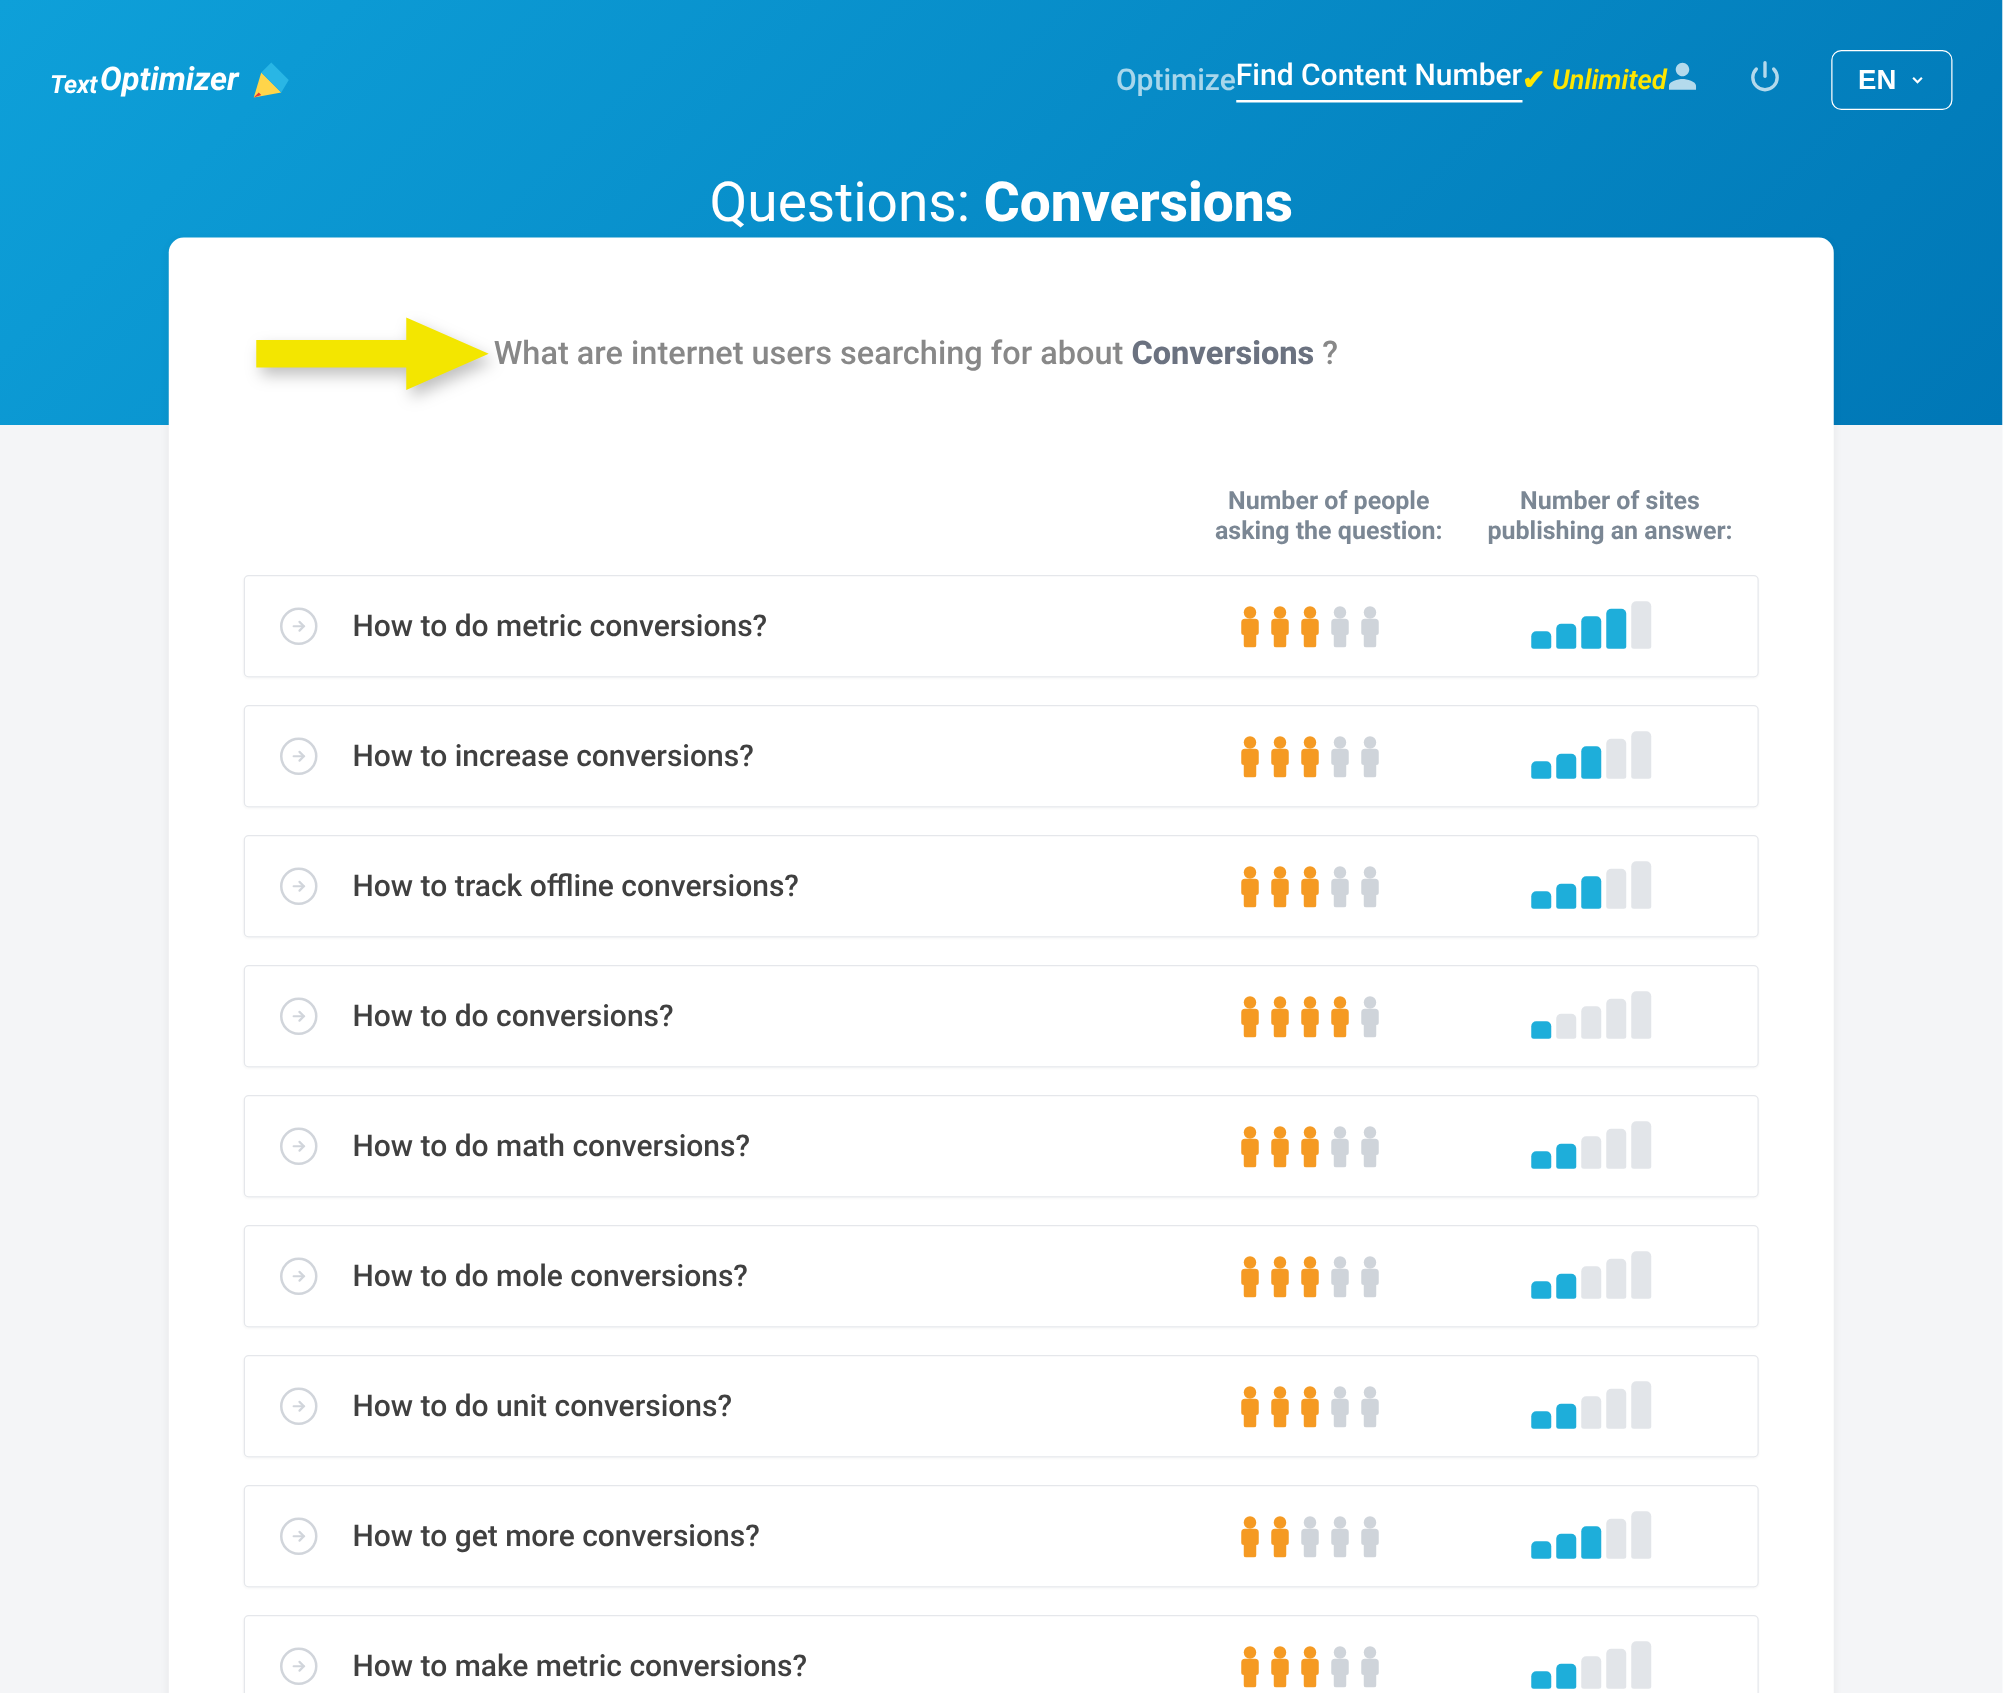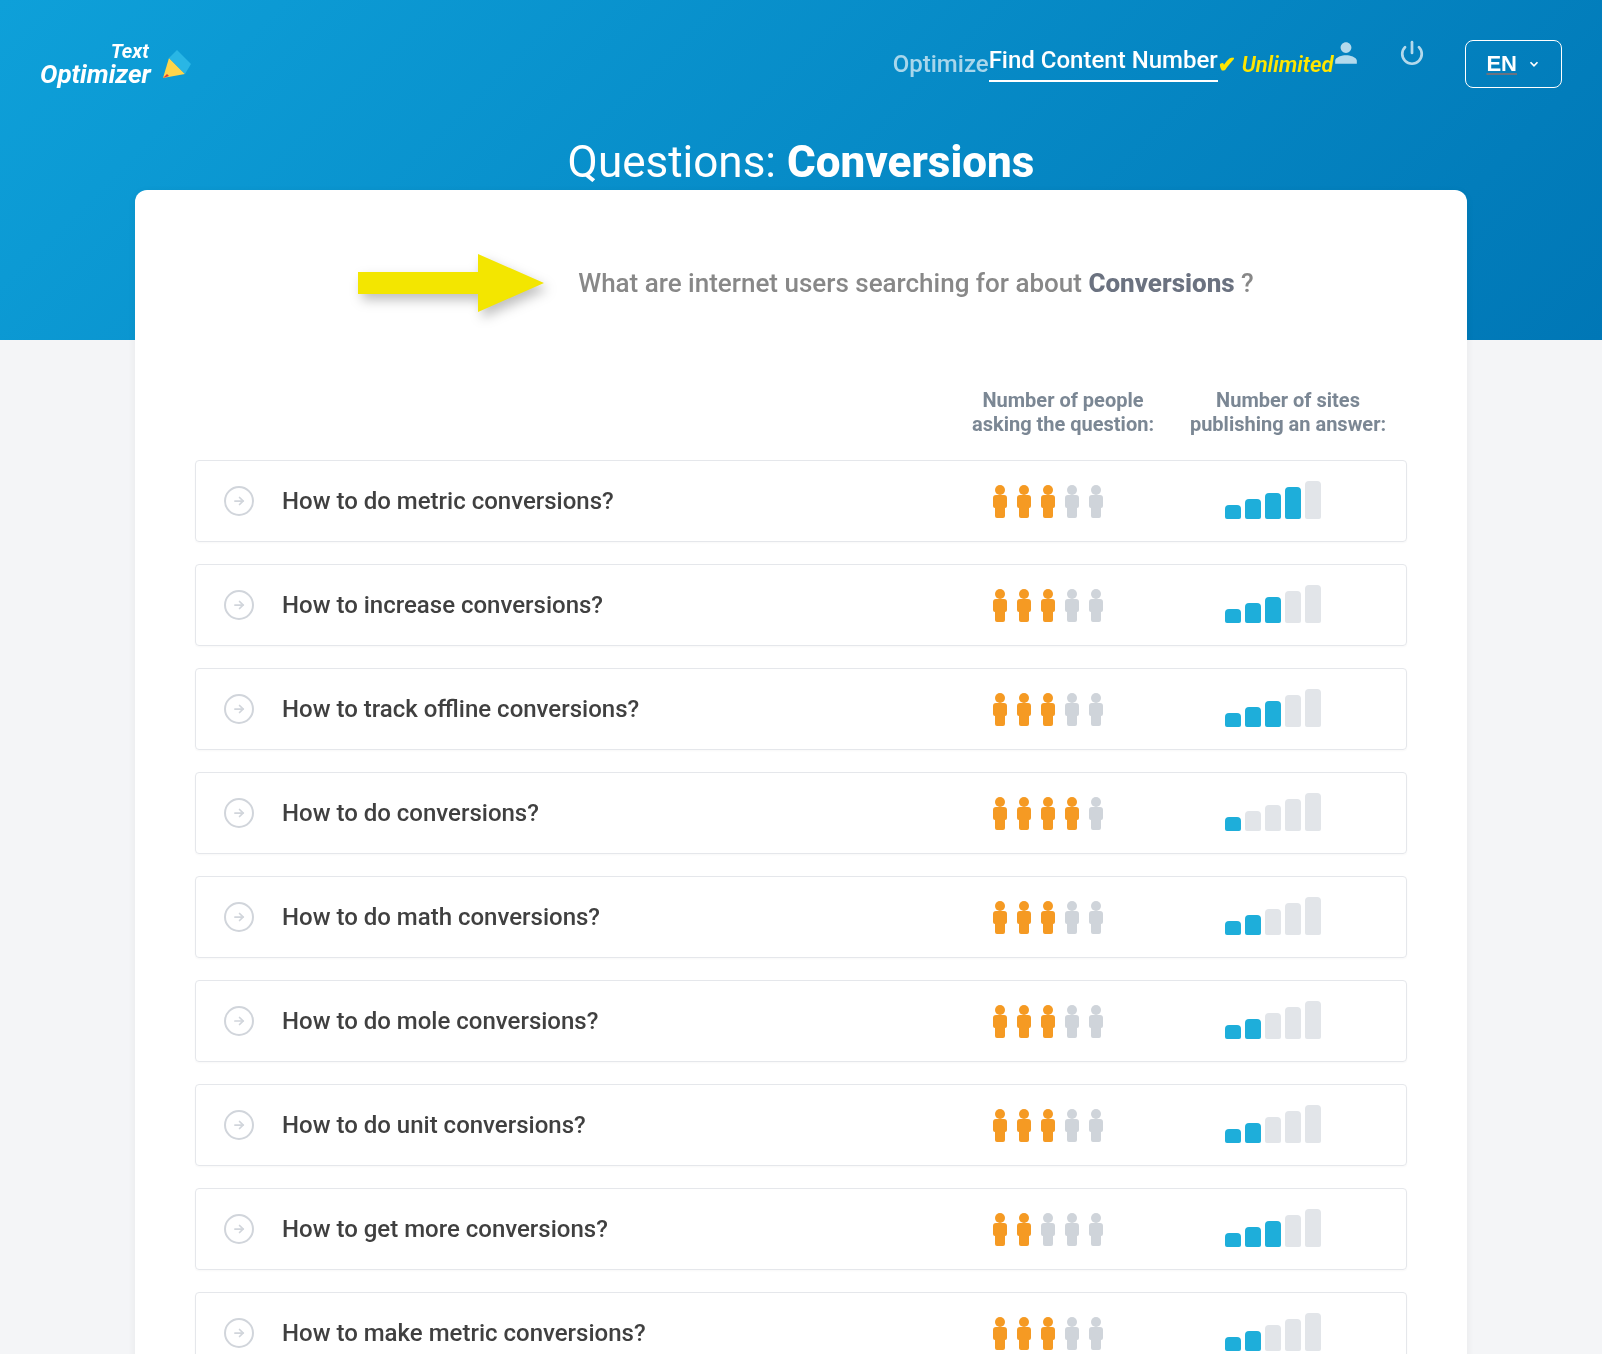--- a/index.html
+++ b/index.html
@@ -24,21 +24,21 @@
   height: 100px;
 }
 .logo {
   display: flex;
   align-items: center;
   color: #fff;
   gap: 6px;
 }
 .logo-text {
   display: flex;
-  flex-direction: column;
+  flex-direction: row;
   align-items: flex-end;
   font-weight: 700;
   font-style: italic;
   line-height: 1;
 }
 .logo-text .l1 { font-size: 20px; margin-right: 2px; }
 .logo-text .l2 { font-size: 26px; text-align: center; }
 .logo-pencil {
   width: 40px; height: 40px;
 }
@@ -46,21 +46,21 @@
   display: flex;
   align-items: center;
   font-size: 24px;
   font-weight: 500;
 }
 .nav a { color: #fff; text-decoration: none; cursor: pointer; }
 .nav .dim { color: rgba(255,255,255,0.65); }
 .nav .active { border-bottom: 2px solid #fff; padding-bottom: 6px; }
 .nav .unlimited { color: #ffe600; font-style: italic; font-weight: 600; font-size: 22px; }
 .nav .unlimited::before { content: "✔ "; font-style: normal; }
-.nav-icons { display: flex; align-items: flex-start; gap: 40px; text-decoration: underline; }
+.nav-icons { display: flex; align-items: center; gap: 40px; }
 .icon-muted { color: rgba(255,255,255,0.7); font-size: 26px; cursor: pointer; }
 .lang-btn {
   border: 1.5px solid #fff; color: #fff; background: transparent;
   border-radius: 8px; padding: 10px 20px; font-size: 22px; font-weight: 600;
   display: flex; align-items: center; gap: 10px; cursor: pointer;
 }
 .page-title {
   text-align: center; color: #fff; font-size: 44px; font-weight: 400;
   margin-top: 36px;
 }
@@ -68,23 +68,22 @@
 .card {
   background: #fff;
   margin: 0 135px;
   border-radius: 12px;
   padding: 58px 60px 50px 60px;
   position: relative;
   top: -150px;
   box-shadow: 0 2px 8px rgba(0,0,0,0.06);
 }
 .subhead-row {
-  display: flex; align-items: center; gap: 30px;
+  display: flex; align-items: center; 
   margin-bottom: 70px;
-  justify-content: center;
 }
 .arrow-svg { flex: 0 0 auto; filter: drop-shadow(4px 6px 6px rgba(0,0,0,0.25)); }
 .subhead {
   font-size: 26px; color: #888; font-weight: 500;
 }
 .subhead b { color: #6b7280; font-weight: 800; }
 .col-headers {
   display: grid;
   grid-template-columns: 1fr 200px 210px;
   gap: 20px;

